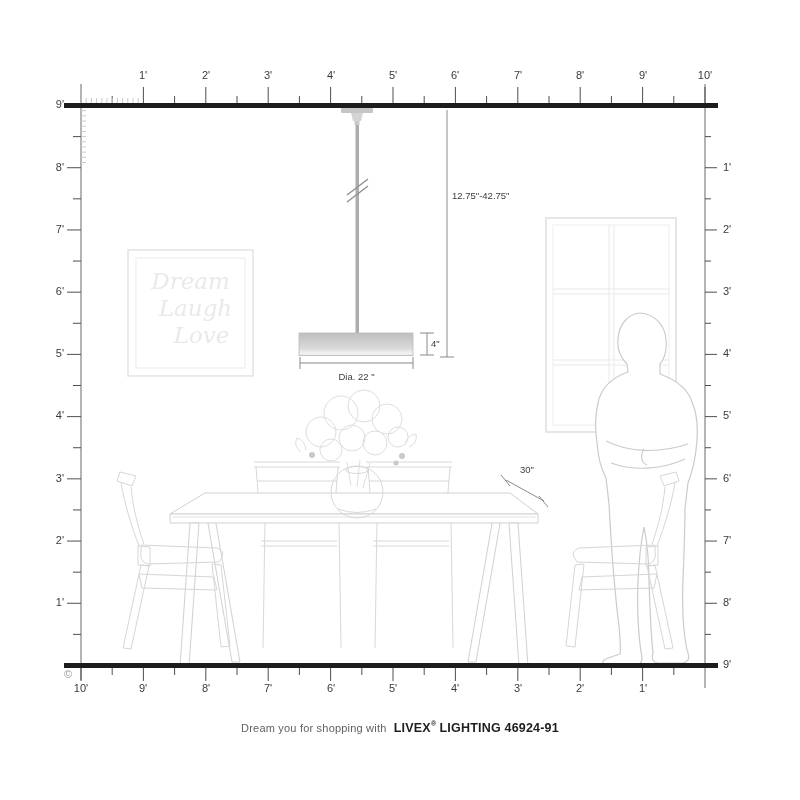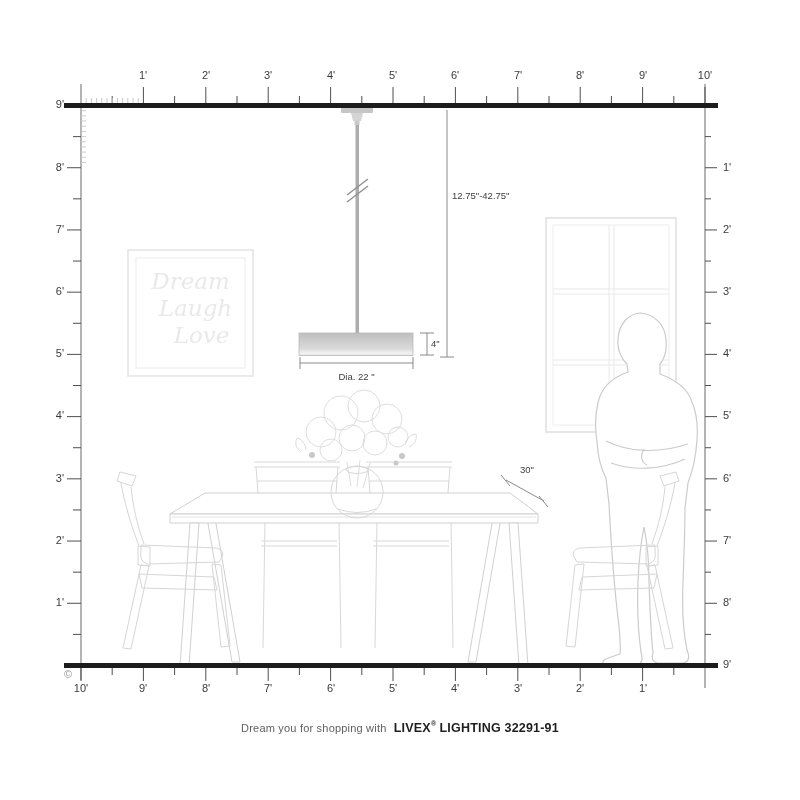--- a/index.html
+++ b/index.html
@@ -302,16 +302,16 @@
   <span class="l1">Dream</span>
   <span class="l2">Laugh</span>
   <span class="l3">Love</span>
 </div>
 
 <span id="copyright">©</span>
 
 <div id="footer">
   <span>Dream you for shopping with</span>
   <span class="bold" style="margin-left:4px">LIVEX</span><sup>®</sup>
-  <span class="bold">LIGHTING 32291-91</span>
+  <span class="bold">LIGHTING 46924-91</span>
 </div>
 
 </div>
 
 </body></html>

